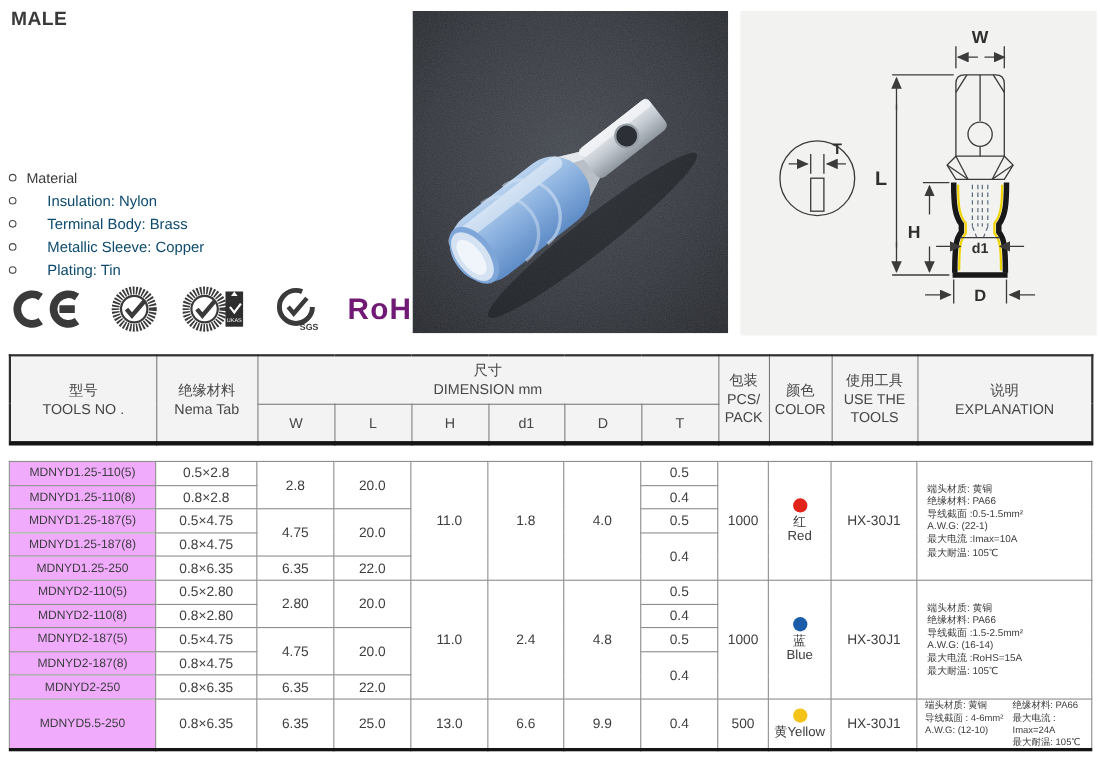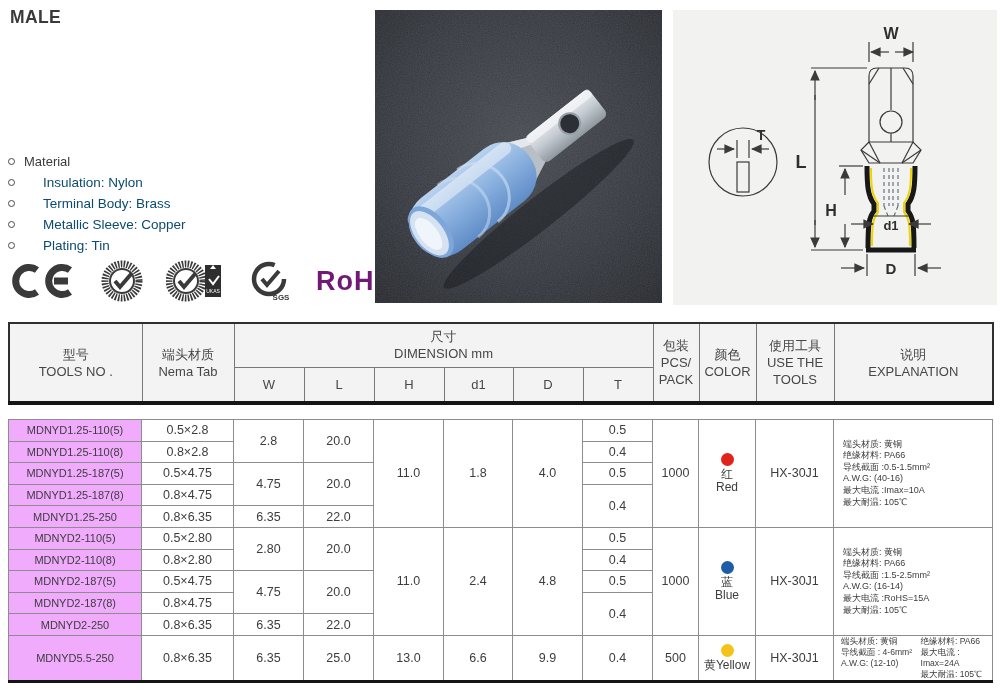--- a/index.html
+++ b/index.html
@@ -259,21 +259,21 @@
         <col style="width:78px">
       <col style="width:159px">
     </colgroup>
     <tbody>
         <tr class="tr1">
       <td rowspan="2">
         <div>型号</div>
             <div>TOOLS NO .</div>
       </td>
       <td rowspan="2">
-        <div>端头材质</div>
+        <div>绝缘材料</div>
             <div>Nema Tab</div>
       </td>
       <td colspan="6">
         <div>尺寸</div>
             <div>DIMENSION mm</div>
       </td>
       <td rowspan="2">
         <div>包装</div>
             <div>PCS/</div>
             <div>PACK</div>
@@ -336,21 +336,21 @@
         <div class="dot" style="background: rgb(226, 35, 26);"></div>
         <div>红</div>
         <div>Red</div>
       </td>
       <td rowspan="5">HX-30J1</td>
       <td rowspan="5">
         <div class="expl">
           <div>端头材质: 黄铜</div>
               <div>绝缘材料: PA66</div>
           <div>导线截面 :0.5-1.5mm²</div>
-              <div>A.W.G: (40-16)</div>
+              <div>A.W.G: (22-1)</div>
           <div>最大电流 :Imax=10A</div>
               <div>最大耐温: 105℃</div>
         </div>
       </td>
     </tr>
     <tr class="r">
       <td class="item">MDNYD1.25-110(8)</td>
       <td>0.8×2.8</td>
       <td>0.4</td>
     </tr>

